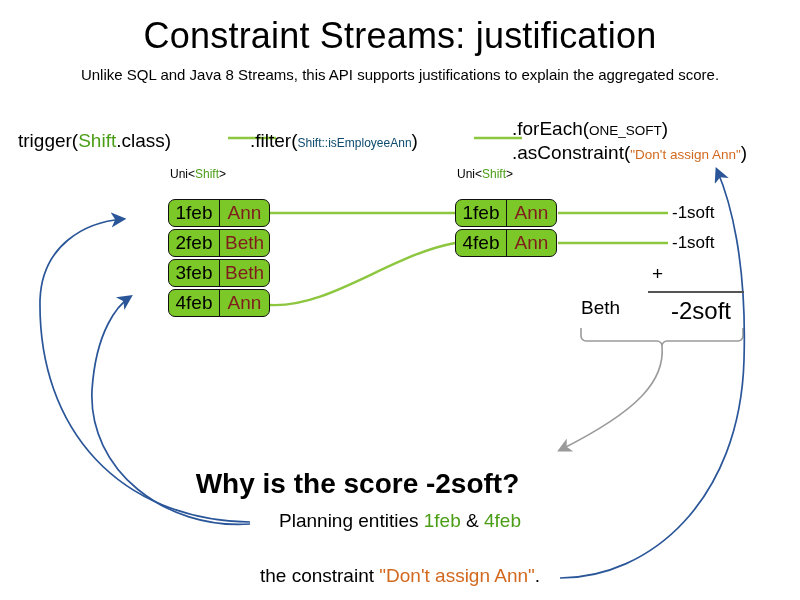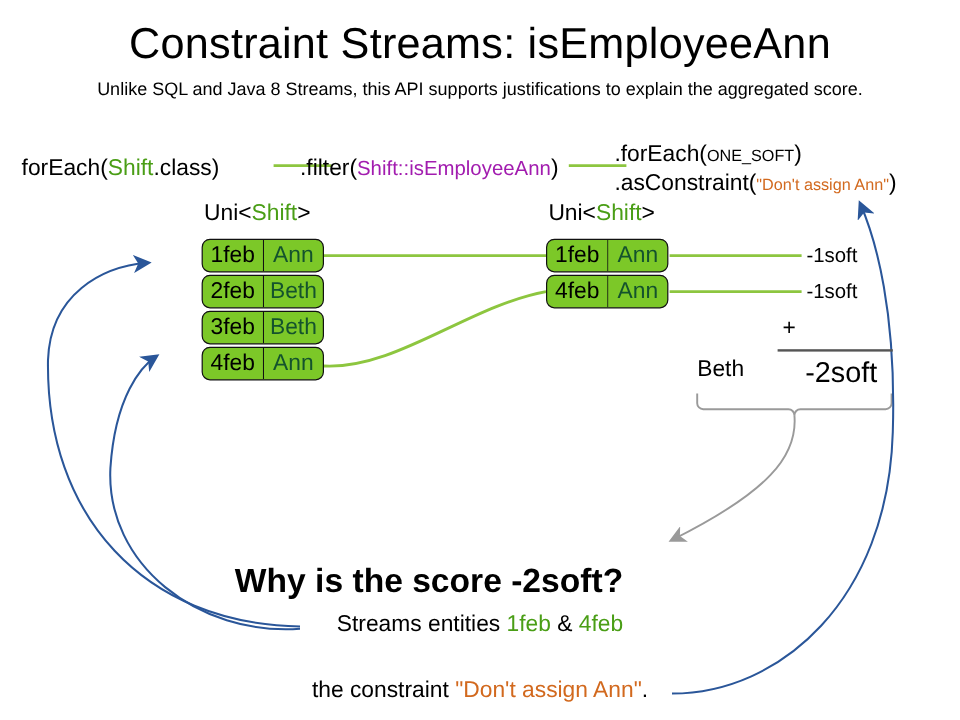--- a/index.html
+++ b/index.html
@@ -17,51 +17,51 @@
   }
   .subtitle{
     position:absolute;left:0;top:66px;width:800px;text-align:center;
     font-size:15px;font-weight:400;
   }
 
   
   .code{position:absolute;font-size:19px;white-space:nowrap;}
   .code .g{color:#4a9e16;}
   .code .sm{font-size:13.5px;}
-  .code .smg{font-size:17px;color:#a21caf;}
+  .code .smg{font-size:12px;color:#0c4a6e;}
   .code .smo{font-size:13.5px;color:#d2691e;}
 
   #code-foreach{left:18px;top:130px;}
   #code-filter{left:250px;top:130px;}
   #code-penalize{left:512px;top:118px;}
   #code-asconstraint{left:512px;top:142px;}
 
   
-  .uni{position:absolute;font-size:19px;white-space:nowrap;}
+  .uni{position:absolute;font-size:12px;white-space:nowrap;}
   .uni .g{color:#4a9e16;}
   #uni-left{left:170px;top:167px;}
   #uni-right{left:457px;top:167px;}
 
   
   .boxcol{position:absolute;}
   #boxcol-left{left:168px;top:199px;}
   #boxcol-right{left:455px;top:199px;}
   .shift-box{
     display:flex;width:102px;height:28px;margin-bottom:2px;
     border:1.6px solid #111;border-radius:7px;background:#7cc828;
     box-sizing:border-box;overflow:hidden;
   }
   .shift-box .date{
     width:51px;display:flex;align-items:center;justify-content:center;
     font-size:19px;color:#000;border-right:1.6px solid #111;
     box-sizing:border-box;border-radius:6px 0 0 6px;
   }
   .shift-box .name{
     flex:1;display:flex;align-items:center;justify-content:center;
-    font-size:19px;color:#14532d;
+    font-size:19px;color:#7f1d1d;
   }
 
   
   .softlabel{position:absolute;font-size:17px;white-space:nowrap;}
   #soft-1{left:672px;top:203px;}
   #soft-2{left:672px;top:233px;}
 
   
   #score-plus{position:absolute;left:652px;top:263px;font-size:19px;}
   #score-rule{position:absolute;left:648px;top:291px;width:96px;height:2px;background:#555;}
@@ -109,24 +109,24 @@
 
     <path d="M662,346 C665,380 640,410 560,450" fill="none" stroke="#9a9a9a" stroke-width="1.6" marker-end="url(#gray-head)"></path>
 
     <path d="M250,522 C120,520 38,430 40,300 C42,245 85,222 123,219" fill="none" stroke="#2a5699" stroke-width="1.7" marker-end="url(#blue-head)"></path>
 
     <path d="M250,524 C165,530 88,470 92,390 C96,330 118,305 130,297" fill="none" stroke="#2a5699" stroke-width="1.7" marker-end="url(#blue-head)"></path>
 
     <path d="M560,578 C650,578 740,500 744,360 C747,260 730,200 717,170" fill="none" stroke="#2a5699" stroke-width="1.7" marker-end="url(#blue-head)"></path>
   </svg>
 
-  <div class="title">Constraint Streams: isEmployeeAnn</div>
+  <div class="title">Constraint Streams: justification</div>
   <div class="subtitle">Unlike SQL and Java 8 Streams, this API supports justifications to explain the aggregated score.</div>
 
-  <div class="code" id="code-foreach"><span>forEach(</span><span class="g">Shift</span><span>.class)</span></div>
+  <div class="code" id="code-foreach"><span>trigger(</span><span class="g">Shift</span><span>.class)</span></div>
 
   <div class="code" id="code-filter"><span>.filter(</span><span class="smg">Shift::isEmployeeAnn</span><span>)</span></div>
 
   <div class="code" id="code-penalize"><span>.forEach(</span><span class="sm">ONE_SOFT</span><span>)</span></div>
 
   <div class="code" id="code-asconstraint"><span>.asConstraint(</span><span class="smo">"Don't assign Ann"</span><span>)</span></div>
 
   <div class="uni" id="uni-left"><span>Uni&lt;</span><span class="g">Shift</span><span>&gt;</span></div>
 
   <div class="boxcol" id="boxcol-left">
@@ -162,16 +162,16 @@
   </div>
 
   <div class="softlabel" id="soft-1">-1soft</div>
   <div class="softlabel" id="soft-2">-1soft</div>
   <div id="score-plus">+</div>
   <div id="score-rule"></div>
   <div id="score-label">Beth</div>
   <div id="score-total">-2soft</div>
 
   <div class="why">Why is the score -2soft?</div>
-  <div class="expl" id="expl-1"><span>Streams entities </span><span class="g">1feb</span><span> &amp; </span><span class="g">4feb</span></div>
+  <div class="expl" id="expl-1"><span>Planning entities </span><span class="g">1feb</span><span> &amp; </span><span class="g">4feb</span></div>
   <div class="expl" id="expl-3"><span>the constraint </span><span class="o">"Don't assign Ann"</span><span>.</span></div>
 
 </div>
 
 </body></html>

